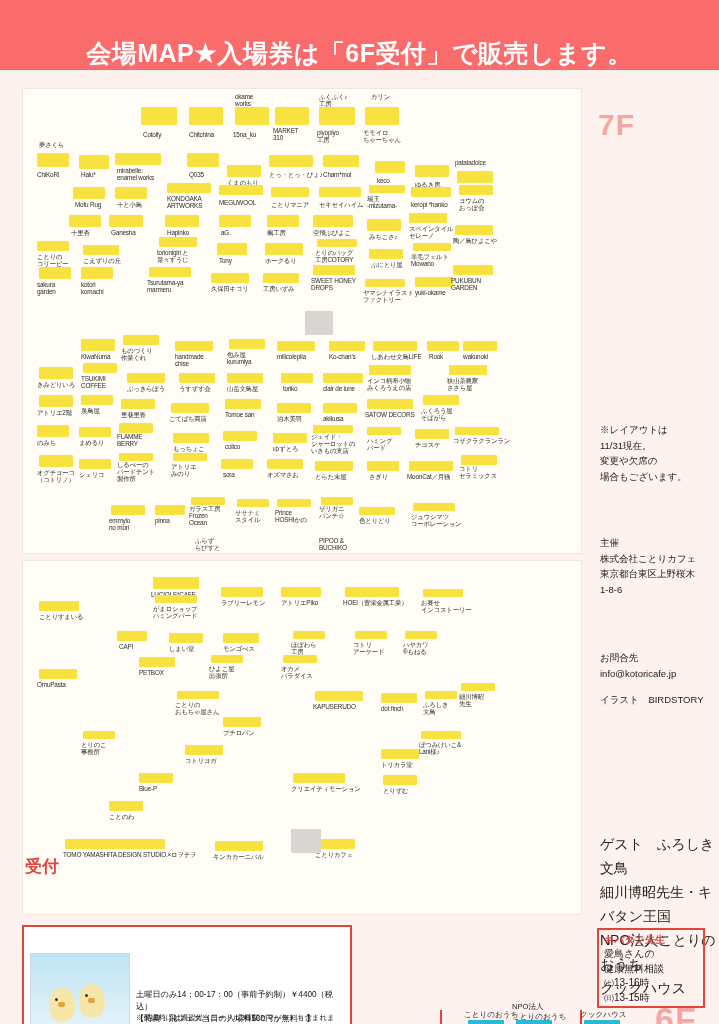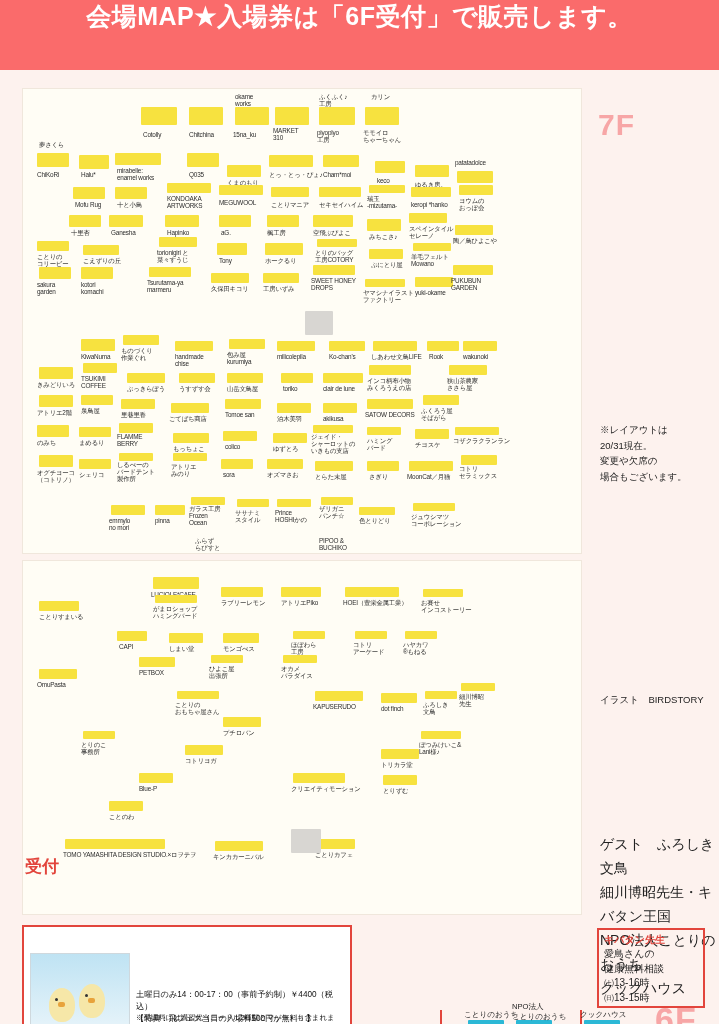--- a/index.html
+++ b/index.html
@@ -8,21 +8,21 @@
     width: 719px; height: 1024px;
     background: #ffffff;
     font-family: "Liberation Sans", sans-serif;
     position: relative;
     overflow: hidden;
   }
   
   #header-banner {
     position:absolute; left:0; top:0; width:719px; height:70px;
     background:#fa6b6b;
-    display:flex; align-items:flex-start; justify-content:center;
+    display:flex; align-items:flex-end; justify-content:center;
   }
   #header-banner .title {
     color:#ffffff;
     font-size:25px;
     font-weight:bold;
     letter-spacing:0.5px;
     white-space:nowrap;
   }
   
   #page {
@@ -509,23 +509,29 @@
       <div class="blabel" style="left: 190px; top: 292px;">キンカカーニバル</div>
       <div class="booth" style="left: 292px; top: 278px; width: 40px; height: 10px;"></div>
       <div class="blabel" style="left: 292px; top: 290px;">ことりカフェ</div>
       <div class="booth grey" style="left: 268px; top: 268px; width: 30px; height: 24px;"></div>
     </div>
   <div class="floor-label" id="floor-6f-label">6F</div>
 
   <div id="reception-label">受付</div>
 
   <div id="note-layout" style="white-space:pre-line;">※レイアウトは
-20/31現在。
+11/31現在。
 変更や欠席の
 場合もございます。</div>
+  <div id="org-info" style="white-space:pre-line;">主催
+株式会社ことりカフェ
+東京都台東区上野桜木
+1-8-6</div>
+  <div id="contact-info" style="white-space:pre-line;">お問合先
+info@kotoricafe.jp</div>
   <div id="illust-info" style="white-space:pre-line;">イラスト　BIRDSTORY</div>
   <div id="guest-info" style="white-space:pre-line;">ゲスト　ふろしき文鳥
 細川博昭先生・キバタン王国
 NPO法人ことりのおうち
 クックハウス</div>
 
   <div id="kiba-box">
     <div class="kb-title">キバタン先生</div>
     <div class="kb-line" style="white-space:pre-line;">愛鳥さんの
 健康無料相談

